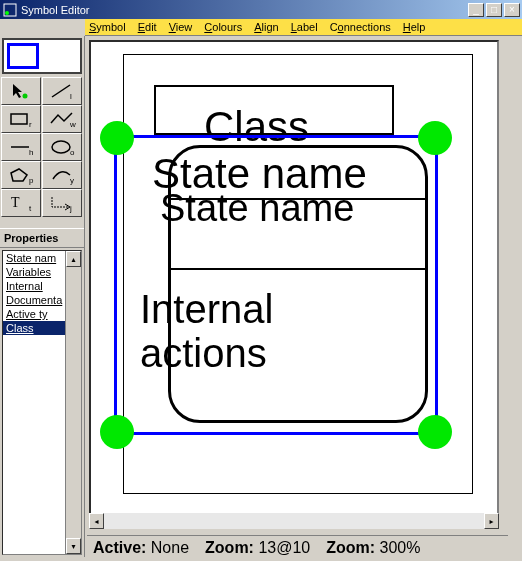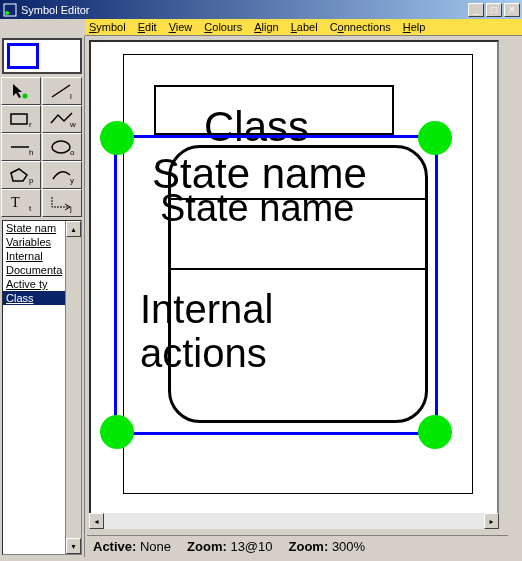--- a/index.html
+++ b/index.html
@@ -36,21 +36,21 @@
 .h-tl { top: -17px; left: -17px; }
 .h-tr { top: -17px; right: -17px; }
 .h-bl { bottom: -17px; left: -17px; }
 .h-br { bottom: -17px; right: -17px; }
 .txt-class { position: absolute; top: 48px; left: 80px; font-size: 42px; font-family: Arial; }
 .txt-state1 { position: absolute; top: 95px; left: 28px; font-size: 42px; font-family: Arial; }
 .txt-state2 { position: absolute; top: 132px; left: 36px; font-size: 38px; font-family: Arial; }
 .txt-internal { position: absolute; top: 232px; left: 16px; font-size: 40px; font-family: Arial; line-height: 1.1; }
 .hscroll { position: absolute; bottom: 28px; left: 4px; width: 410px; height: 16px; background: #d4d0c8; display: flex; }
 .hscroll-track { flex: 1; background: #e8e8e8; }
-.statusbar { position: absolute; bottom: 2px; left: 2px; right: 14px; height: 20px; background: #d4d0c8; border-top: 1px solid #808080; padding: 3px 6px; display: flex; gap: 16px; font-size: 13px; }
+.statusbar { position: absolute; bottom: 2px; left: 2px; right: 14px; height: 20px; background: #d4d0c8; border-top: 1px solid #808080; padding: 3px 6px; display: flex; gap: 16px; font-size: 16px; }
 .statusbar b { font-weight: bold; }
 </style>
 </head>
 <body>
 
 <div class="titlebar">
   <div class="titlebar-icon">
     <svg width="14" height="14">
         <rect x="1" y="1" width="12" height="12" fill="none" stroke="#fff" stroke-width="1"></rect>
         <circle cx="4" cy="10" r="2" fill="#0f0"></circle>
@@ -134,20 +134,21 @@
           </svg>
         </div>
       <div class="tool-btn">
           <svg>
             <path d="M4 4 L4 14 L20 14" fill="none" stroke="black" stroke-width="1" stroke-dasharray="2,1"></path>
             <path d="M17 11 L22 14 L17 17" fill="none" stroke="black"></path>
             <text x="22" y="18" font-size="8">j</text>
           </svg>
         </div>
     </div>
+    <div class="properties-header">Properties</div>
     <div class="properties-list">
       <div class="prop-item">State nam</div>
       <div class="prop-item">Variables</div>
       <div class="prop-item">Internal </div>
       <div class="prop-item">Documenta</div>
       <div class="prop-item">Active ty</div>
       <div class="prop-item selected">Class</div>
       <div class="prop-scroll">
         <div class="scroll-btn">▴</div>
         <div class="scroll-btn" style="position:absolute;bottom:0">▾</div>

